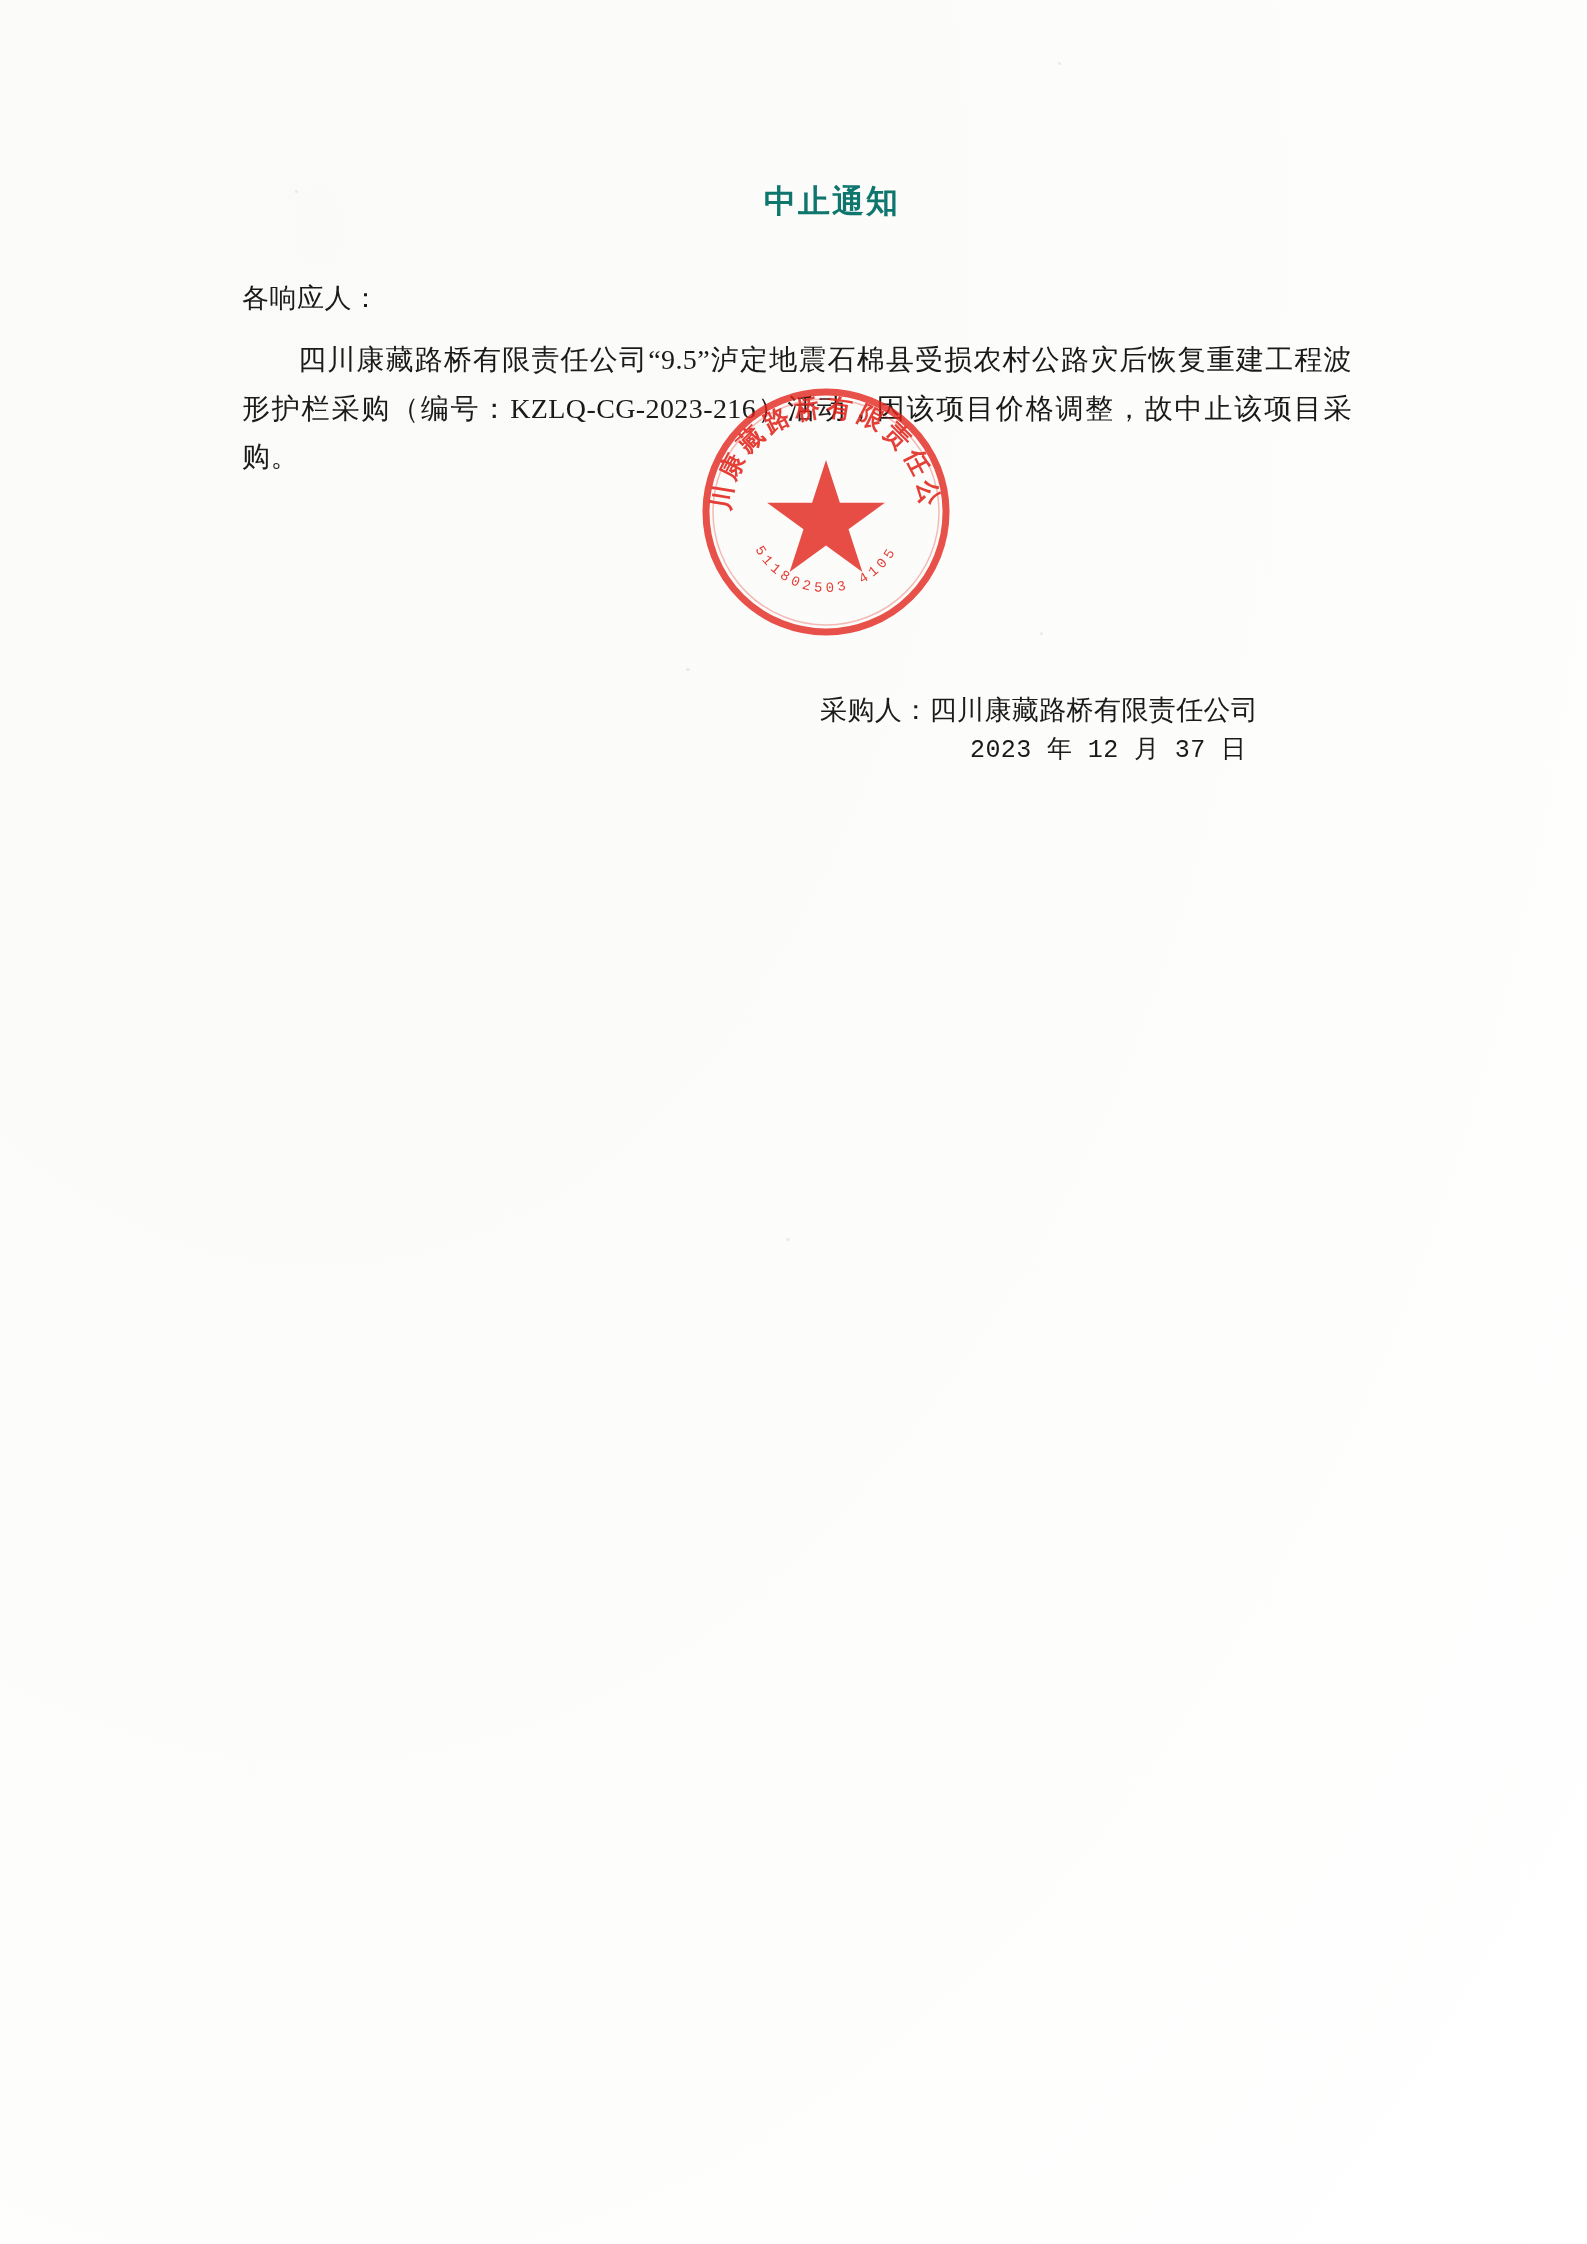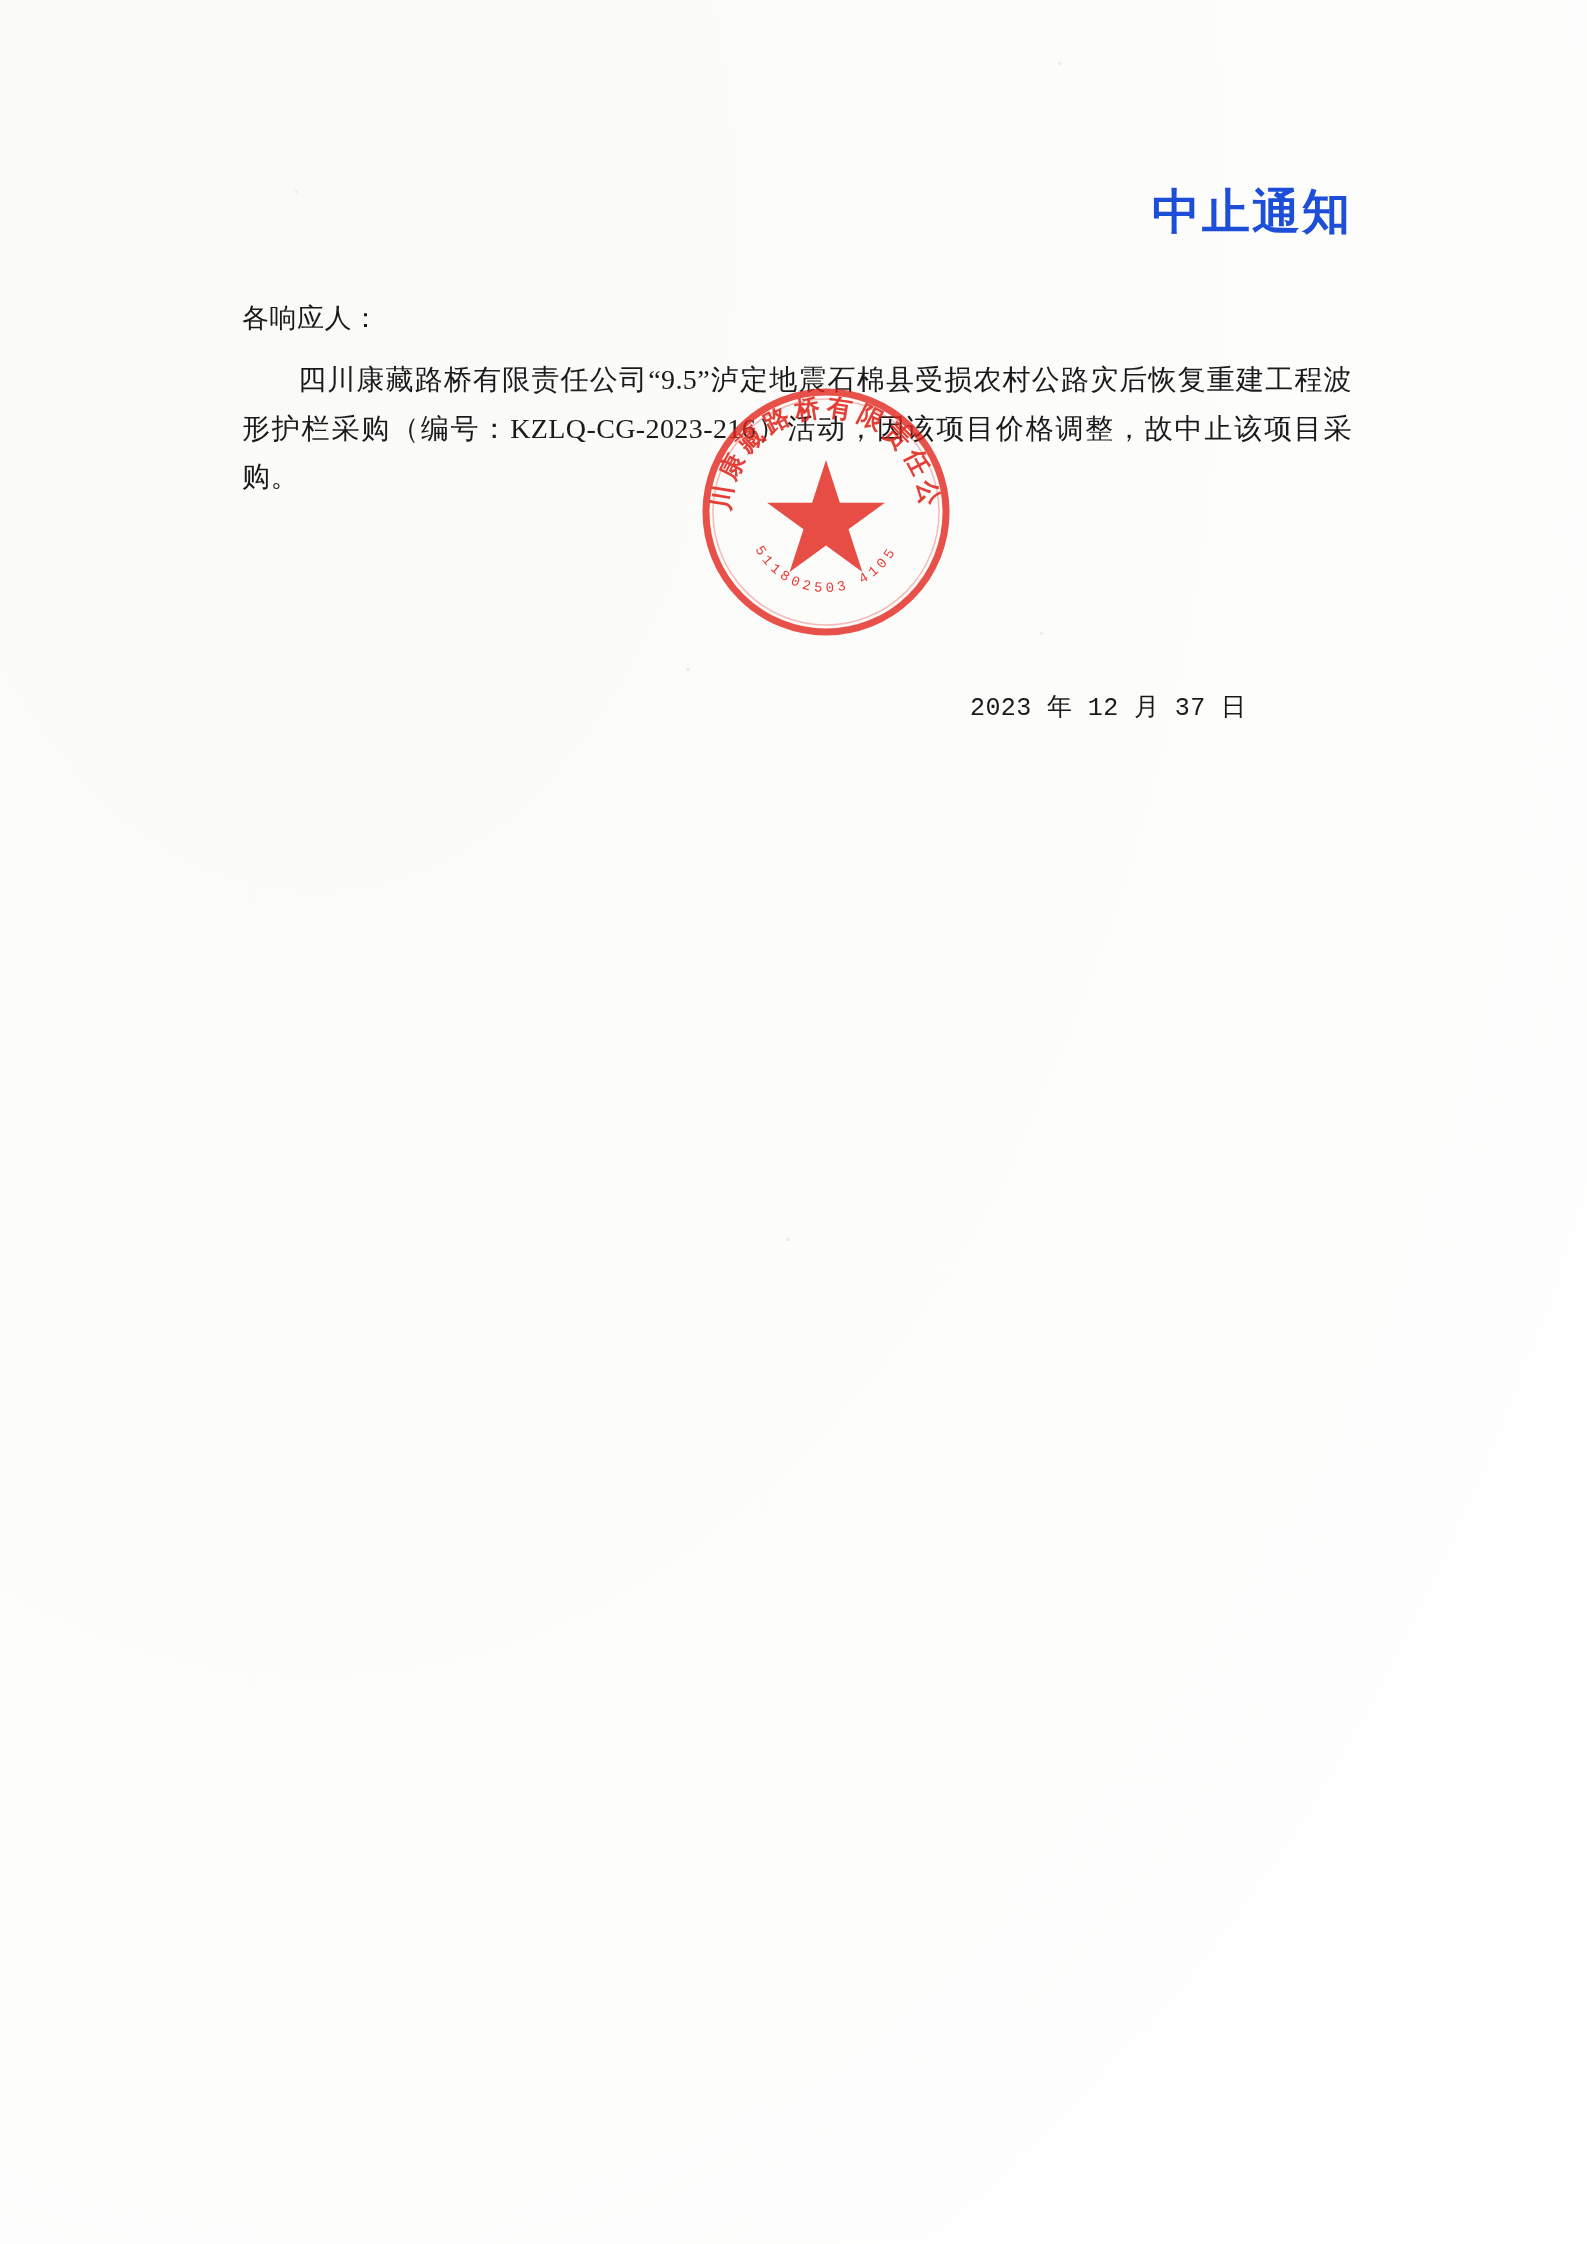--- a/index.html
+++ b/index.html
@@ -28,26 +28,26 @@
       radial-gradient(ellipse at 20% 10%, rgba(250,250,248,1) 0%, rgba(253,253,252,1) 60%, rgba(255,255,255,1) 100%);
     pointer-events: none;
   }
   .content {
     position: absolute;
     left: 242px;
     top: 180px;
     width: 1110px;
   }
   .doc-title {
-    text-align: right;
-    font-size: 48px;
+    text-align: center;
+    font-size: 32px;
     font-weight: bold;
     letter-spacing: 2px;
     font-family: "DejaVu Serif", "Liberation Serif", serif;
-    color: #1d4ed8;
+    color: #0f766e;
     margin: 0 0 58px 0;
     padding-left: 70px;
   }
   .salutation {
     font-size: 27px;
     line-height: 1.2;
     margin: 8px 0 22px 0;
     letter-spacing: 0.5px;
   }
   .body-para {
@@ -110,20 +110,23 @@
   <div class="speck" style="left:686px;top:668px;width:4px;height:3px;"></div>
   <div class="speck" style="left:786px;top:1238px;width:4px;height:3px;"></div>
 
   <div class="content">
     <h1 class="doc-title">中止通知</h1>
     <p class="salutation">各响应人：</p>
     <p class="body-para">四川康藏路桥有限责任公司“9.5”泸定地震石棉县受损农村公路灾后恢复重建工程波形护栏采购（编号：KZLQ-CG-2023-216）活动，因该项目价格调整，故中止该项目采购。</p>
   </div>
 
   <div class="sign-block">
+    <div>
+      <span>采购人：</span><span>四川康藏路桥有限责任公司</span>
+    </div>
     <div class="sign-line-2 sign-num">2023 年 12 月 37 日</div>
   </div>
 
   <div class="seal">
     <svg width="252" height="252" viewBox="0 0 252 252" xmlns="http://www.w3.org/2000/svg">
       <defs>
         <path id="sealTopArc" d="M 30 126 A 96 96 0 0 1 222 126"></path>
         <path id="sealBottomArc" d="M 46 126 A 80 80 0 0 0 206 126"></path>
       </defs>
 

